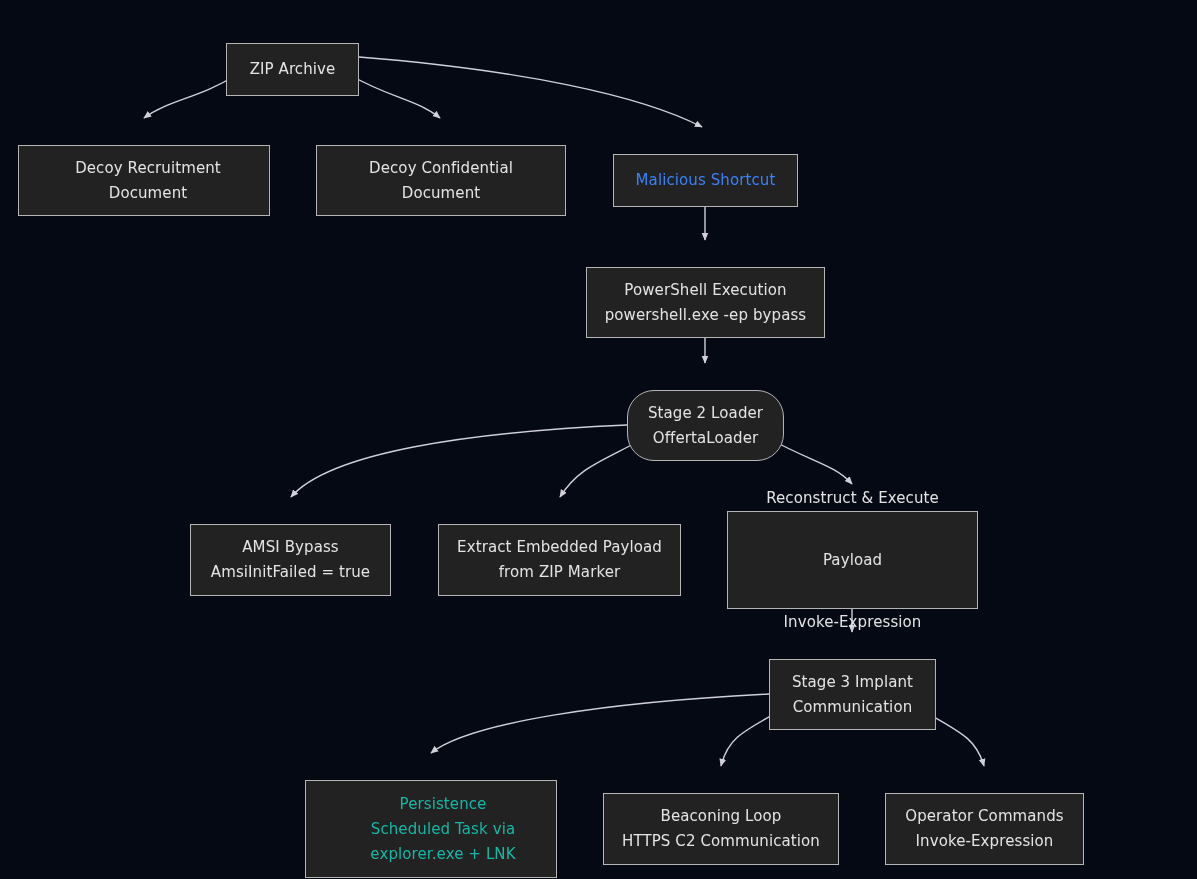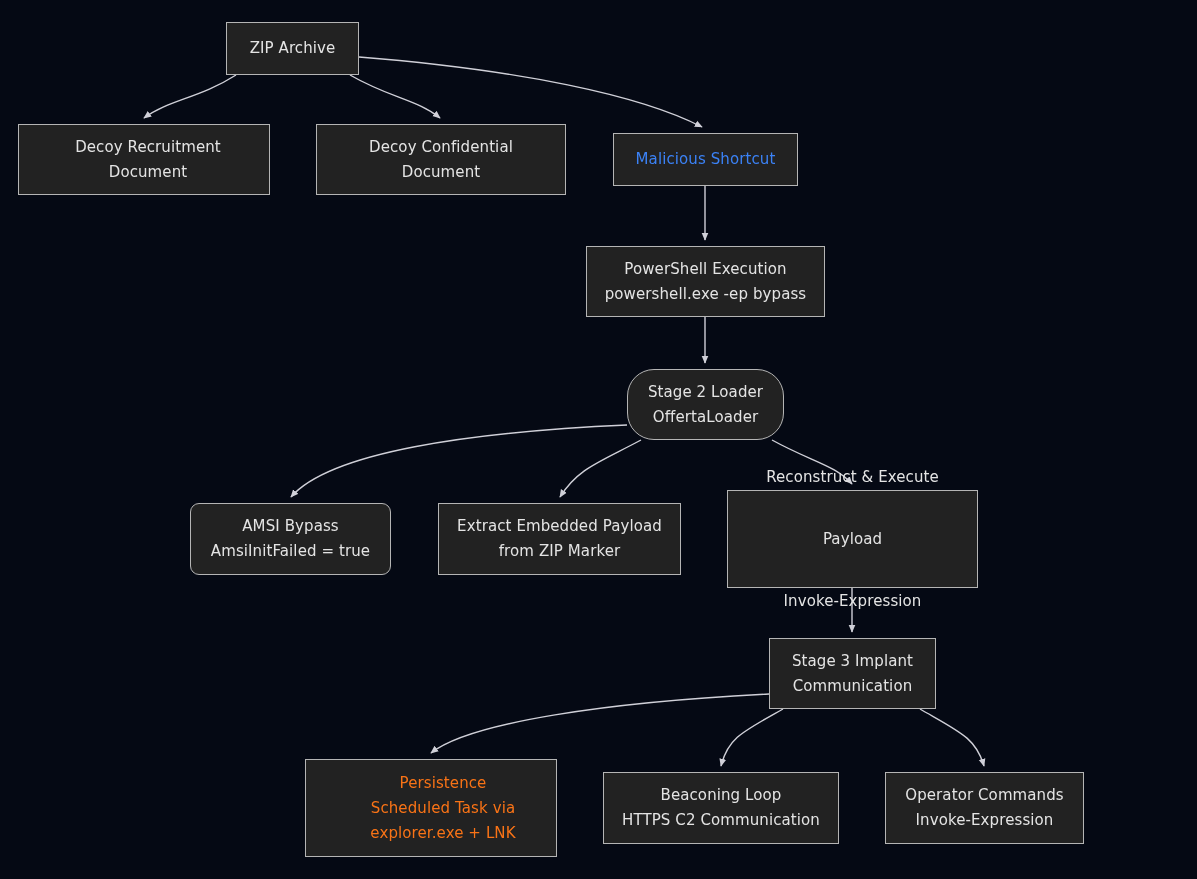--- a/index.html
+++ b/index.html
@@ -36,20 +36,21 @@
     color: #e4e4e4;
     display: flex;
     flex-direction: column;
     align-items: center;
     justify-content: center;
     text-align: right;
     font-size: 15px;
     line-height: 25px;
     letter-spacing: 0.1px;
     z-index: 2;
+    margin-top: 21px;
   }
   .node .line {
     display: block;
     white-space: nowrap;
   }
 </style>
 </head>
 <body style="background: rgb(5, 9, 20);">
 
 <div id="diagram-root">
@@ -89,38 +90,38 @@
       <span class="line">Malicious Shortcut</span>
     </div>
     <div class="node" style="left: 586px; top: 246px; width: 239px; height: 71px; background: rgb(34, 34, 34); border-color: rgb(181, 181, 181); color: rgb(228, 228, 228);">
       <span class="line">PowerShell Execution</span>
       <span class="line">powershell.exe -ep bypass</span>
     </div>
     <div class="node" style="left: 627px; top: 369px; width: 157px; height: 71px; background: rgb(34, 34, 34); border-color: rgb(181, 181, 181); color: rgb(228, 228, 228); border-radius: 27px;">
       <span class="line">Stage 2 Loader</span>
       <span class="line">OffertaLoader</span>
     </div>
-    <div class="node" style="left: 190px; top: 503px; width: 201px; height: 72px; background: rgb(34, 34, 34); border-color: rgb(181, 181, 181); color: rgb(228, 228, 228); border-radius: 9px;">
+    <div class="node" style="left: 190px; top: 503px; width: 201px; height: 72px; background: rgb(34, 34, 34); border-color: rgb(181, 181, 181); color: rgb(228, 228, 228);">
       <span class="line">AMSI Bypass</span>
       <span class="line">AmsiInitFailed = true</span>
     </div>
     <div class="node" style="left: 438px; top: 503px; width: 243px; height: 72px; background: rgb(34, 34, 34); border-color: rgb(181, 181, 181); color: rgb(228, 228, 228);">
       <span class="line">Extract Embedded Payload</span>
       <span class="line">from ZIP Marker</span>
     </div>
     <div class="node" style="left: 727px; top: 490px; width: 251px; height: 98px; background: rgb(34, 34, 34); border-color: rgb(181, 181, 181); color: rgb(228, 228, 228); gap: 37px;">
       <span class="line">Reconstruct &amp; Execute</span>
       <span class="line">Payload</span>
       <span class="line">Invoke-Expression</span>
     </div>
     <div class="node" style="left: 769px; top: 638px; width: 167px; height: 71px; background: rgb(34, 34, 34); border-color: rgb(181, 181, 181); color: rgb(228, 228, 228);">
       <span class="line">Stage 3 Implant</span>
       <span class="line">Communication</span>
     </div>
-    <div class="node" style="left: 305px; top: 759px; width: 252px; height: 98px; background: rgb(34, 34, 34); border-color: rgb(181, 181, 181); color: #f97316; padding-left: 24px;">
+    <div class="node" style="left: 305px; top: 759px; width: 252px; height: 98px; background: rgb(34, 34, 34); border-color: rgb(181, 181, 181); color: #14b8a6; padding-left: 24px;">
       <span class="line">Persistence</span>
       <span class="line">Scheduled Task via</span>
       <span class="line">explorer.exe + LNK</span>
     </div>
     <div class="node" style="left: 603px; top: 772px; width: 236px; height: 72px; background: rgb(34, 34, 34); border-color: rgb(181, 181, 181); color: rgb(228, 228, 228);">
       <span class="line">Beaconing Loop</span>
       <span class="line">HTTPS C2 Communication</span>
     </div>
     <div class="node" style="left: 885px; top: 772px; width: 199px; height: 72px; background: rgb(34, 34, 34); border-color: rgb(181, 181, 181); color: rgb(228, 228, 228);">
       <span class="line">Operator Commands</span>

